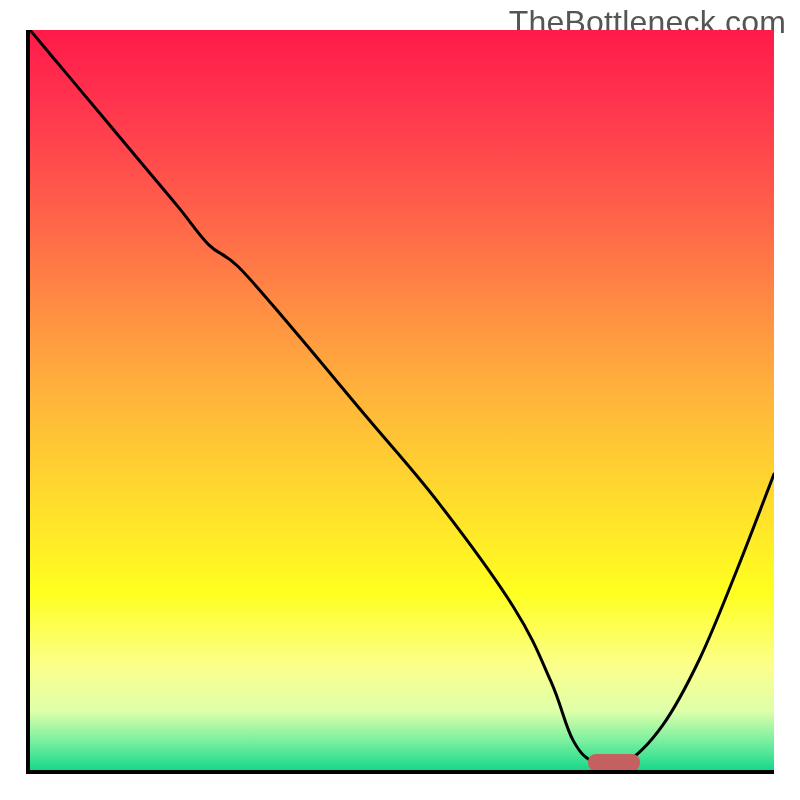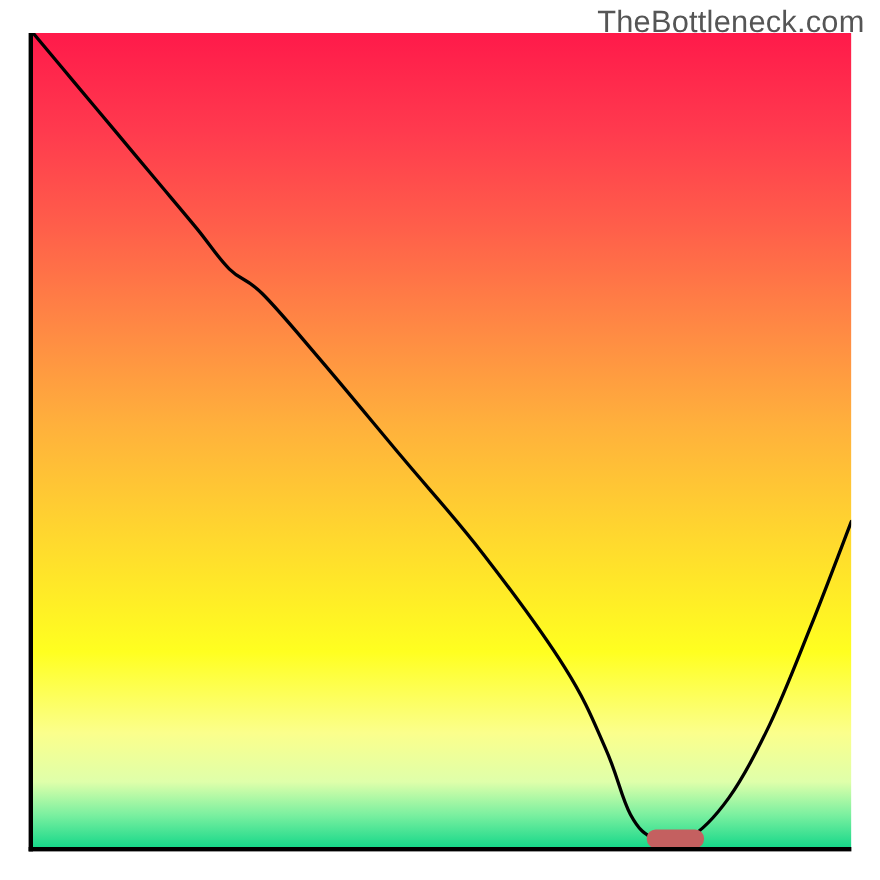--- a/index.html
+++ b/index.html
@@ -13,21 +13,21 @@
   .container {
     position: relative;
     width: 800px;
     height: 800px;
   }
   .watermark {
     position: absolute;
     top: 4px;
     right: 14px;
     color: #555555;
-    font-size: 28px;
+    font-size: 32px;
     font-weight: normal;
     letter-spacing: 0.2px;
   }
   .plot-frame {
     position: absolute;
     left: 26px;
     top: 30px;
     width: 748px;
     height: 744px;
     border-left: 4px solid #000;

